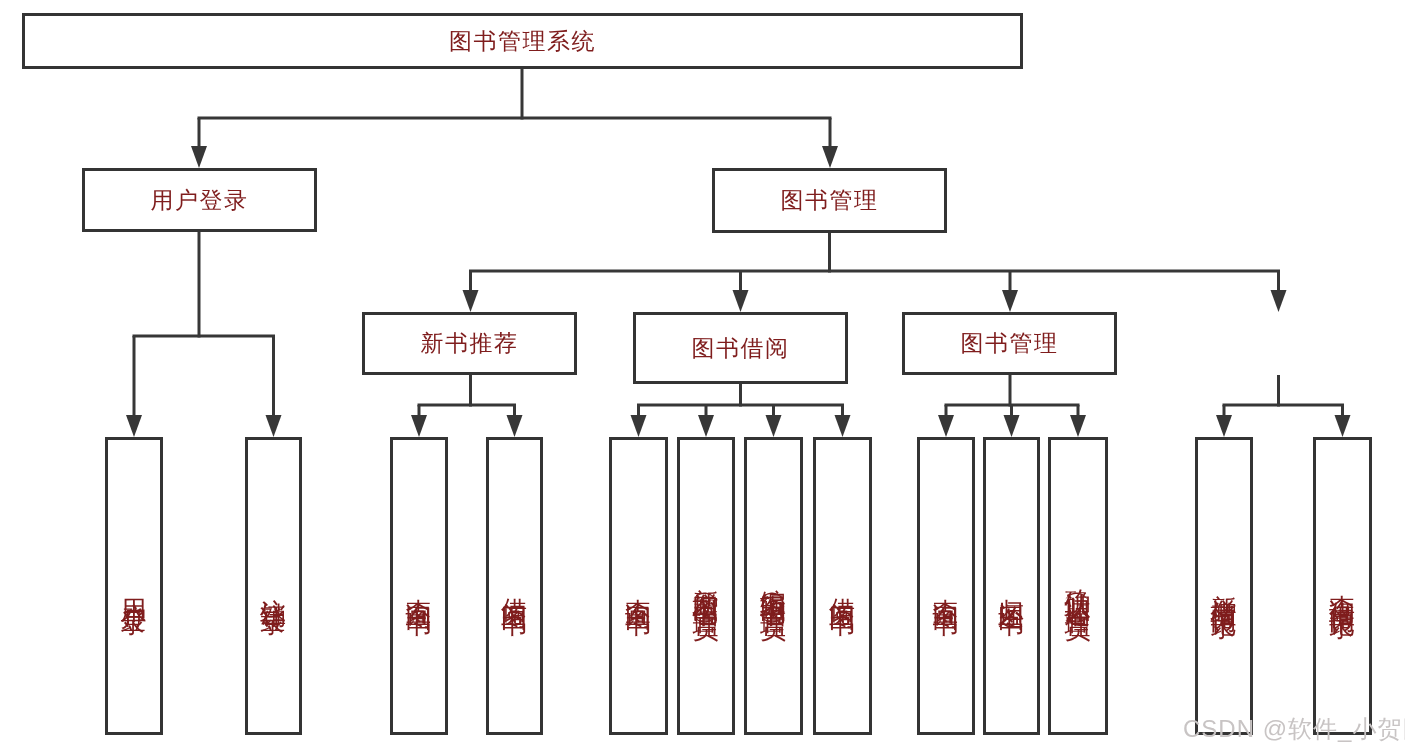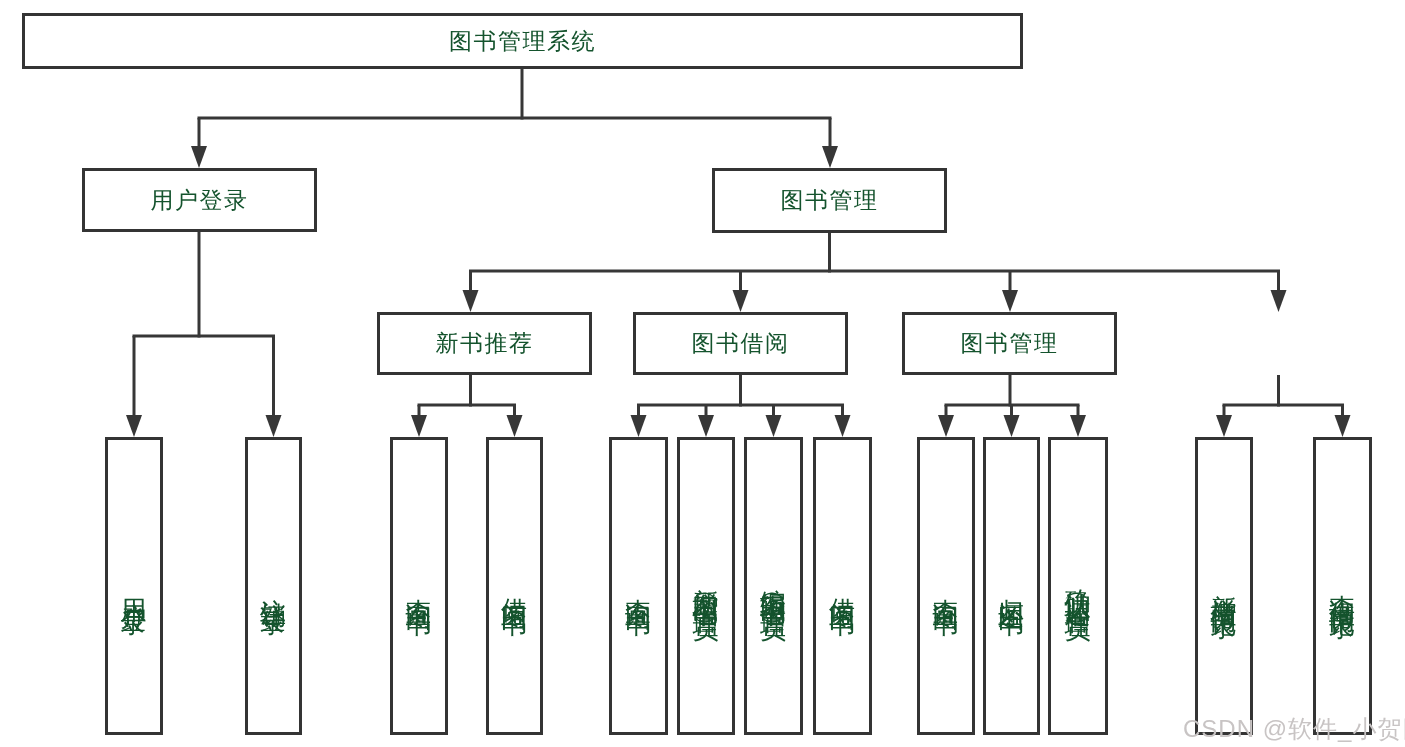--- a/index.html
+++ b/index.html
@@ -24,21 +24,21 @@
   }
   svg.connectors polygon {
     fill: #373737;
     stroke: none;
   }
   .node {
     position: absolute;
     box-sizing: border-box;
     border: 3px solid #343434;
     background: #ffffff;
-    color: #14532d;
+    color: #7f1d1d;
     display: flex;
     align-items: center;
     justify-content: center;
     z-index: 2;
     line-height: 1.25;
   }
   .node.h {
     font-size: 23px;
     letter-spacing: 1.5px;
     white-space: nowrap;
@@ -131,22 +131,22 @@
       <line x1="1342.5" y1="405" x2="1342.5" y2="420"></line>
       <polygon points="1334.5,415 1350.5,415 1342.5,437"></polygon>
     </g>
   </svg>
 
   <div class="node h root" style="left:22px;top:13px;width:1001px;height:56px">图书管理系统</div>
 
   <div class="node h" style="left:82px;top:168px;width:235px;height:64px">用户登录</div>
   <div class="node h" style="left:712px;top:168px;width:235px;height:65px">图书管理</div>
 
-  <div class="node h" style="left:377px;top:312px;width:215px;height:63px">新书推荐</div>
-  <div class="node h" style="left:633px;top:312px;width:215px;height:63px">图书借阅</div>
+  <div class="node h" style="left:362px;top:312px;width:215px;height:63px">新书推荐</div>
+  <div class="node h" style="left:633px;top:312px;width:215px;height:72px">图书借阅</div>
   <div class="node h" style="left:902px;top:312px;width:215px;height:63px">图书管理</div>
 
   <div class="node v" style="left:105px;top:437px;width:58px;height:298px">用户登录</div>
   <div class="node v" style="left:245px;top:437px;width:57px;height:298px">注销登录</div>
 
   <div class="node v" style="left:390px;top:437px;width:58px;height:298px">查询图书</div>
   <div class="node v" style="left:486px;top:437px;width:57px;height:298px">借阅图书</div>
 
   <div class="node v" style="left:609px;top:437px;width:59px;height:298px">查询图书</div>
   <div class="node v" style="left:677px;top:437px;width:58px;height:298px">新增图书（管理员）</div>

